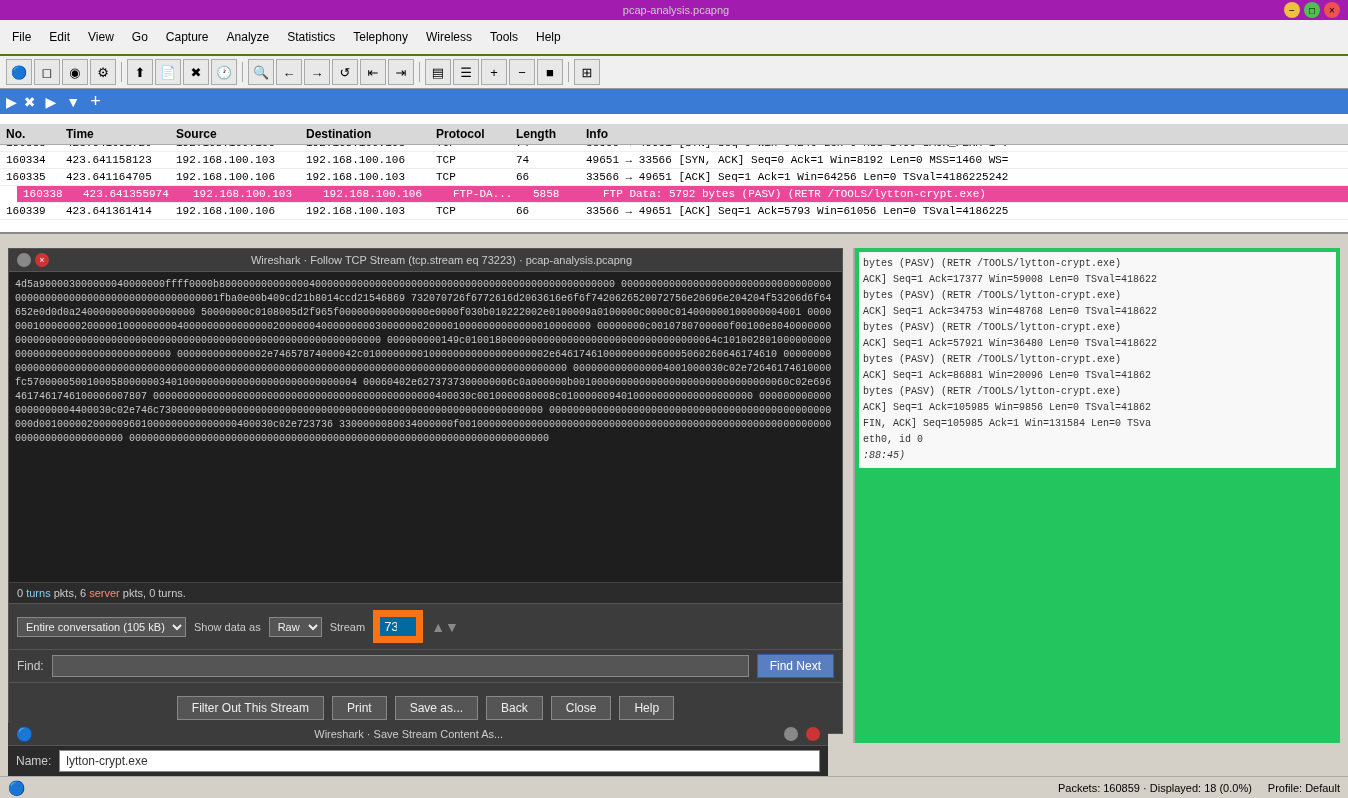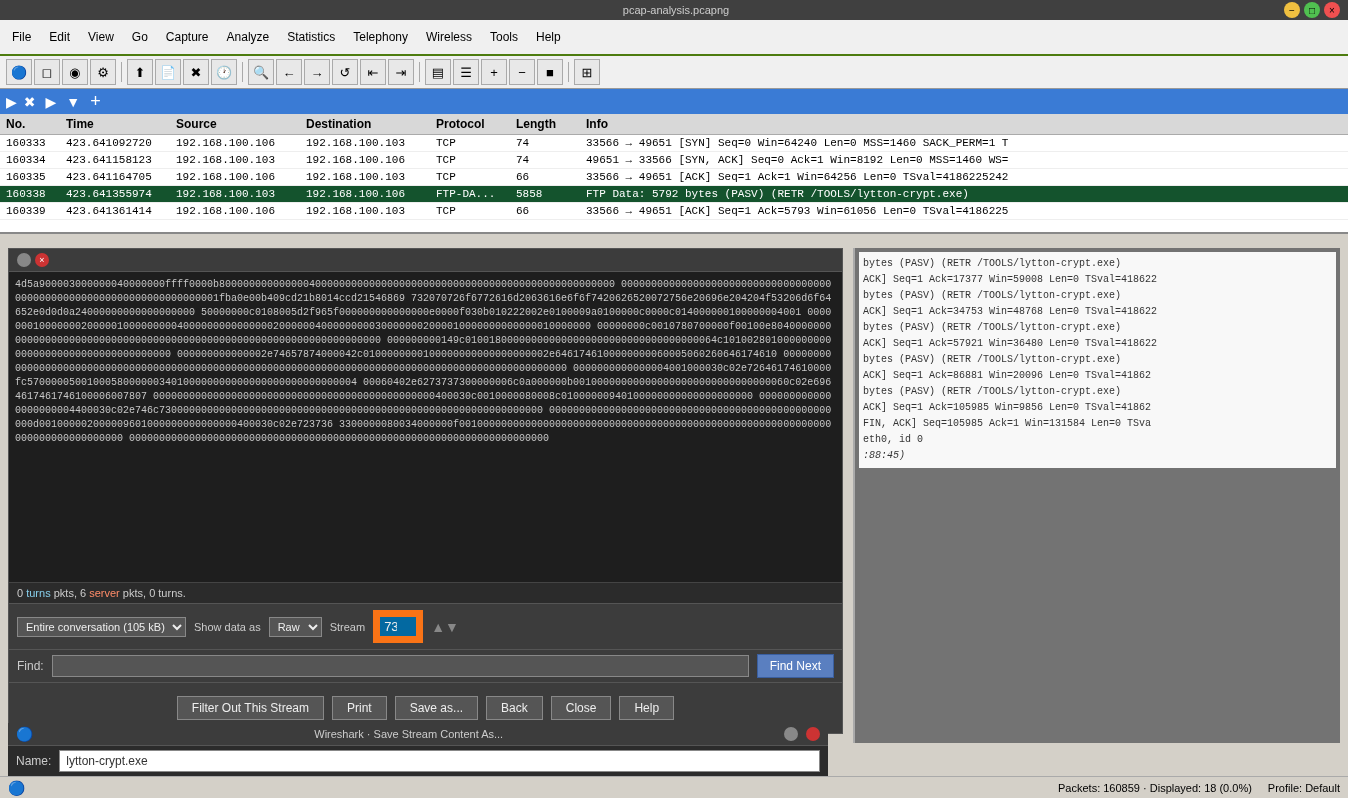--- a/index.html
+++ b/index.html
@@ -1,20 +1,20 @@
 <!DOCTYPE html>
 <html><head>
   <meta charset="utf-8">
   <style>
     * { margin: 0; padding: 0; box-sizing: border-box; }
     body { font-family: 'Segoe UI', Tahoma, Geneva, Verdana, sans-serif; font-size: 12px; background: #d4d0c8; color: #000; width: 1348px; height: 798px; overflow: hidden; }
 
     
     .title-bar {
-      background: #404040;
+      background: #a21caf;
       color: #ccc;
       text-align: center;
       padding: 3px 0;
       font-size: 11px;
       display: flex;
       align-items: center;
       justify-content: space-between;
       padding: 2px 8px;
     }
     .title-bar-center { flex: 1; text-align: center; }
@@ -113,29 +113,29 @@
     .packet-list-header {
       display: grid;
       grid-template-columns: 60px 110px 130px 130px 80px 70px 1fr;
       background: #d8d8d8;
       border-bottom: 1px solid #aaa;
       padding: 2px 4px;
       font-weight: bold;
       font-family: 'Segoe UI', sans-serif;
       font-size: 12px;
       position: sticky;
-      top: 0;
+      top: 10px;
     }
     .packet-row {
       display: grid;
       grid-template-columns: 60px 110px 130px 130px 80px 70px 1fr;
       padding: 1px 4px;
       border-bottom: 1px solid #eee;
     }
-    .packet-row.selected { background: #14532d; color: white; }
+    .packet-row.selected { background: #ec4899; color: white; margin-left: 17px; }
     .packet-cell { overflow: hidden; text-overflow: ellipsis; white-space: nowrap; padding: 1px 2px; }
 
     
     .tcp-dialog {
       position: absolute;
       left: 8px;
       top: 248px;
       width: 835px;
       background: #2b2b2b;
       border: 1px solid #555;
@@ -254,21 +254,21 @@
       font-size: 12px;
     }
 
     
     .right-panel {
       position: absolute;
       left: 853px;
       top: 248px;
       right: 8px;
       bottom: 55px;
-      background: #737373;
+      background: #22c55e;
       border-left: 2px solid #aaa;
       font-family: 'Courier New', monospace;
       font-size: 10px;
       overflow-y: auto;
       padding: 4px;
       color: #333;
     }
     .right-panel-info {
       background: #f8f8f8;
       padding: 4px;
@@ -428,20 +428,21 @@
     </div>
       </div>
   </div>
 
   <div class="tcp-dialog">
     <div class="tcp-dialog-title">
       <div class="tcp-dialog-title-btns">
         <button class="tcp-title-btn min"></button>
         <button class="tcp-title-btn close">×</button>
       </div>
+      <span style="flex:1;text-align:center;font-size:11px;color:#ccc;">Wireshark · Follow TCP Stream (tcp.stream eq 73223) · pcap-analysis.pcapng</span>
     </div>
 
     <div class="tcp-stream-content">
       <span id="stream-text">4d5a900003000000040000000ffff0000b800000000000000400000000000000000000000000000000000000000000000000
 000000000000000000000000000000000000000000000000000000000000000000001fba0e00b409cd21b8014ccd21546869
 732070726f6772616d2063616e6f6f7420626520072756e20696e204204f53206d6f64652e0d0d0a24000000000000000000
 50000000c0108005d2f965f000000000000000e0000f030b010222002e0100009a0100000c0000c014000000100000004001
 0000000100000002000001000000000400000000000000020000004000000000300000002000010000000000000010000000
 00000000c0010780700000f00100e80400000000000000000000000000000000000000000000000000000000000000000000
 000000000149c010018000000000000000000000000000000000064c10100280100000000000000000000000000000000000

